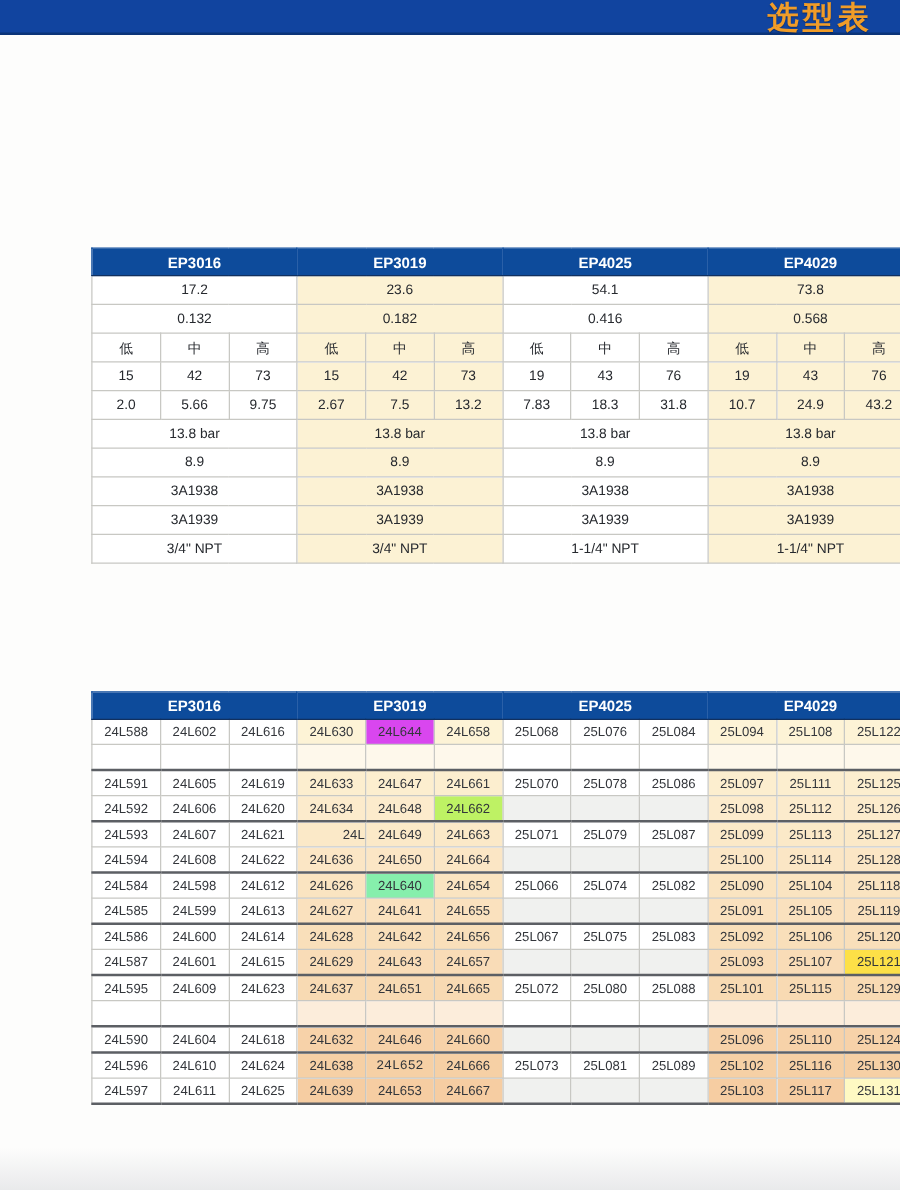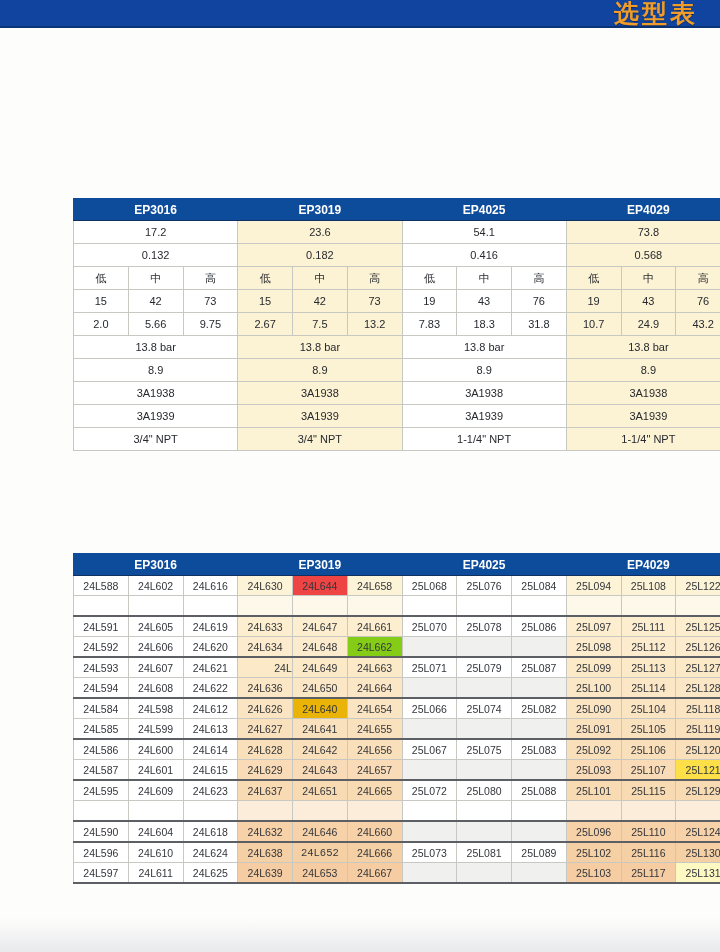--- a/index.html
+++ b/index.html
@@ -139,21 +139,21 @@
           <th class="gs" colspan="3">EP4025</th>
           <th class="gs" colspan="3">EP4029</th>
         </tr>
       </thead>
     <tbody>
         <tr>
           <td>24L588</td>
           <td>24L602</td>
           <td>24L616</td>
           <td class="gs" style="background: rgb(253, 243, 214);">24L630</td>
-          <td style="background: #ef4444;">24L644</td>
+          <td style="background: #d946ef;">24L644</td>
           <td style="background: rgb(253, 243, 214);">24L658</td>
           <td class="gs">25L068</td>
           <td>25L076</td>
           <td>25L084</td>
           <td class="gs" style="background: rgb(253, 243, 214);">25L094</td>
           <td style="background: rgb(253, 243, 214);">25L108</td>
           <td style="background: rgb(253, 243, 214);">25L122</td>
         </tr>
         <tr class="sep">
           <td></td>
@@ -182,21 +182,21 @@
           <td class="gs" style="background: rgb(252, 238, 207);">25L097</td>
           <td style="background: rgb(252, 238, 207);">25L111</td>
           <td style="background: rgb(252, 238, 207);">25L125</td>
         </tr>
         <tr class="sep">
           <td>24L592</td>
           <td>24L606</td>
           <td>24L620</td>
           <td class="gs" style="background: rgb(252, 235, 204);">24L634</td>
           <td style="background: rgb(252, 235, 204);">24L648</td>
-          <td style="background: #84cc16;">24L662</td>
+          <td style="background: #bef264;">24L662</td>
           <td class="gs blank"></td>
           <td class="blank"></td>
           <td class="blank"></td>
           <td class="gs" style="background: rgb(252, 235, 204);">25L098</td>
           <td style="background: rgb(252, 235, 204);">25L112</td>
           <td style="background: rgb(252, 235, 204);">25L126</td>
         </tr>
         <tr>
           <td>24L593</td>
           <td>24L607</td>
@@ -223,21 +223,21 @@
           <td class="blank"></td>
           <td class="gs" style="background: rgb(251, 230, 197);">25L100</td>
           <td style="background: rgb(251, 230, 197);">25L114</td>
           <td style="background: rgb(251, 230, 197);">25L128</td>
         </tr>
         <tr>
           <td>24L584</td>
           <td>24L598</td>
           <td>24L612</td>
           <td class="gs" style="background: rgb(250, 228, 193);">24L626</td>
-          <td style="background: #eab308; margin-top: 46px;">24L640</td>
+          <td style="background: #86efac; margin-top: 46px;">24L640</td>
           <td style="background: rgb(250, 228, 193); margin-left: 44px;">24L654</td>
           <td class="gs">25L066</td>
           <td>25L074</td>
           <td>25L082</td>
           <td class="gs" style="background: rgb(250, 228, 193);">25L090</td>
           <td style="background: rgb(250, 228, 193);">25L104</td>
           <td style="background: rgb(250, 228, 193);">25L118</td>
         </tr>
         <tr class="sep">
           <td>24L585</td>

